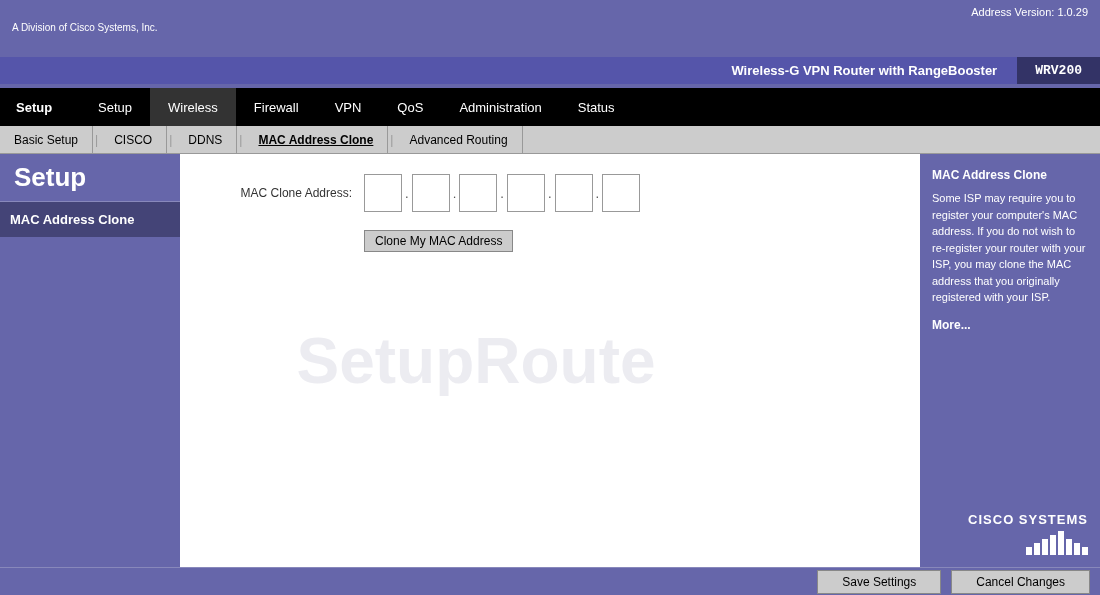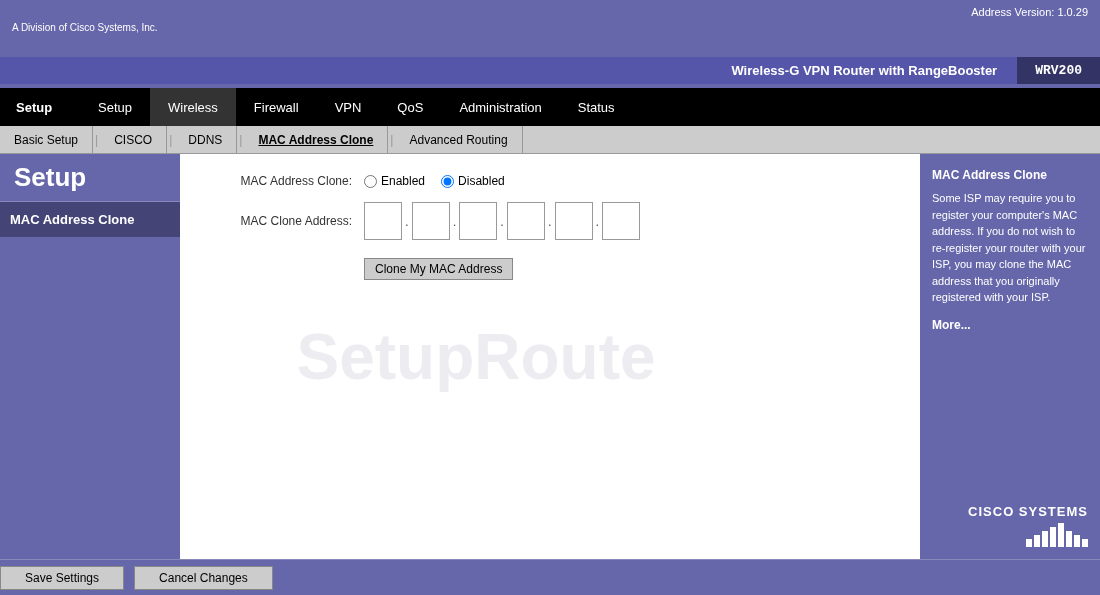--- a/index.html
+++ b/index.html
@@ -51,21 +51,21 @@
     
     .right-panel { background: #6666aa; width: 180px; min-width: 180px; padding: 12px 12px; color: white; font-size: 11px; line-height: 1.5; display: flex; flex-direction: column; }
     .right-panel-title { font-weight: bold; margin-bottom: 6px; font-size: 12px; }
     .right-panel-more { color: white; font-weight: bold; margin-top: 10px; font-size: 12px; }
     .cisco-logo-area { margin-top: auto; text-align: right; }
     .cisco-text { color: white; font-size: 13px; font-weight: bold; letter-spacing: 1px; }
     .cisco-bars { display: flex; align-items: flex-end; gap: 2px; margin-top: 2px; justify-content: flex-end; }
     .cisco-bar { background: white; width: 6px; }
 
     
-    .footer { background: #6666aa; display: flex; align-items: center; height: 36px; gap: 0; border-top: 1px solid #8888bb; }
+    .footer { background: #6666aa; display: flex; align-items: center; justify-content: flex-end; height: 28px; gap: 0; border-top: 1px solid #8888bb; }
     .footer-btn { background: #cccccc; border: 1px solid #888; padding: 4px 24px; font-size: 12px; cursor: pointer; margin-right: 10px; }
 
     
     .page-wrapper { display: flex; flex-direction: column; height: 595px; }
     .content-section { display: flex; flex: 1; }
   </style>
 </head>
 <body>
 
 <div class="page-wrapper">
@@ -109,33 +109,20 @@
 
     <div class="left-sidebar">
       <div class="setup-big">Setup</div>
       <div class="sidebar-title">MAC Address Clone</div>
     </div>
 
     <div class="main-content">
       <div class="watermark">SetupRoute</div>
       <div class="content-inner">
 
-        <div class="form-row">
-          <div class="form-label">MAC Address Clone:</div>
-          <div class="radio-group">
-            <label class="radio-item">
-              <input type="radio" name="mac_clone" value="enabled" style="">
-              <span>Enabled</span>
-            </label>
-            <label class="radio-item">
-              <input type="radio" name="mac_clone" value="disabled" checked="" style="">
-              <span>Disabled</span>
-            </label>
-          </div>
-        </div>
 
         <div class="form-row">
           <div class="form-label">MAC Clone Address:</div>
           <div class="mac-inputs">
             <input class="mac-octet" type="text" value="00" style="">
             <span class="mac-sep">.</span>
             <input class="mac-octet" type="text" value="18" style="">
             <span class="mac-sep">.</span>
             <input class="mac-octet" type="text" value="39" style="">
             <span class="mac-sep">.</span>

